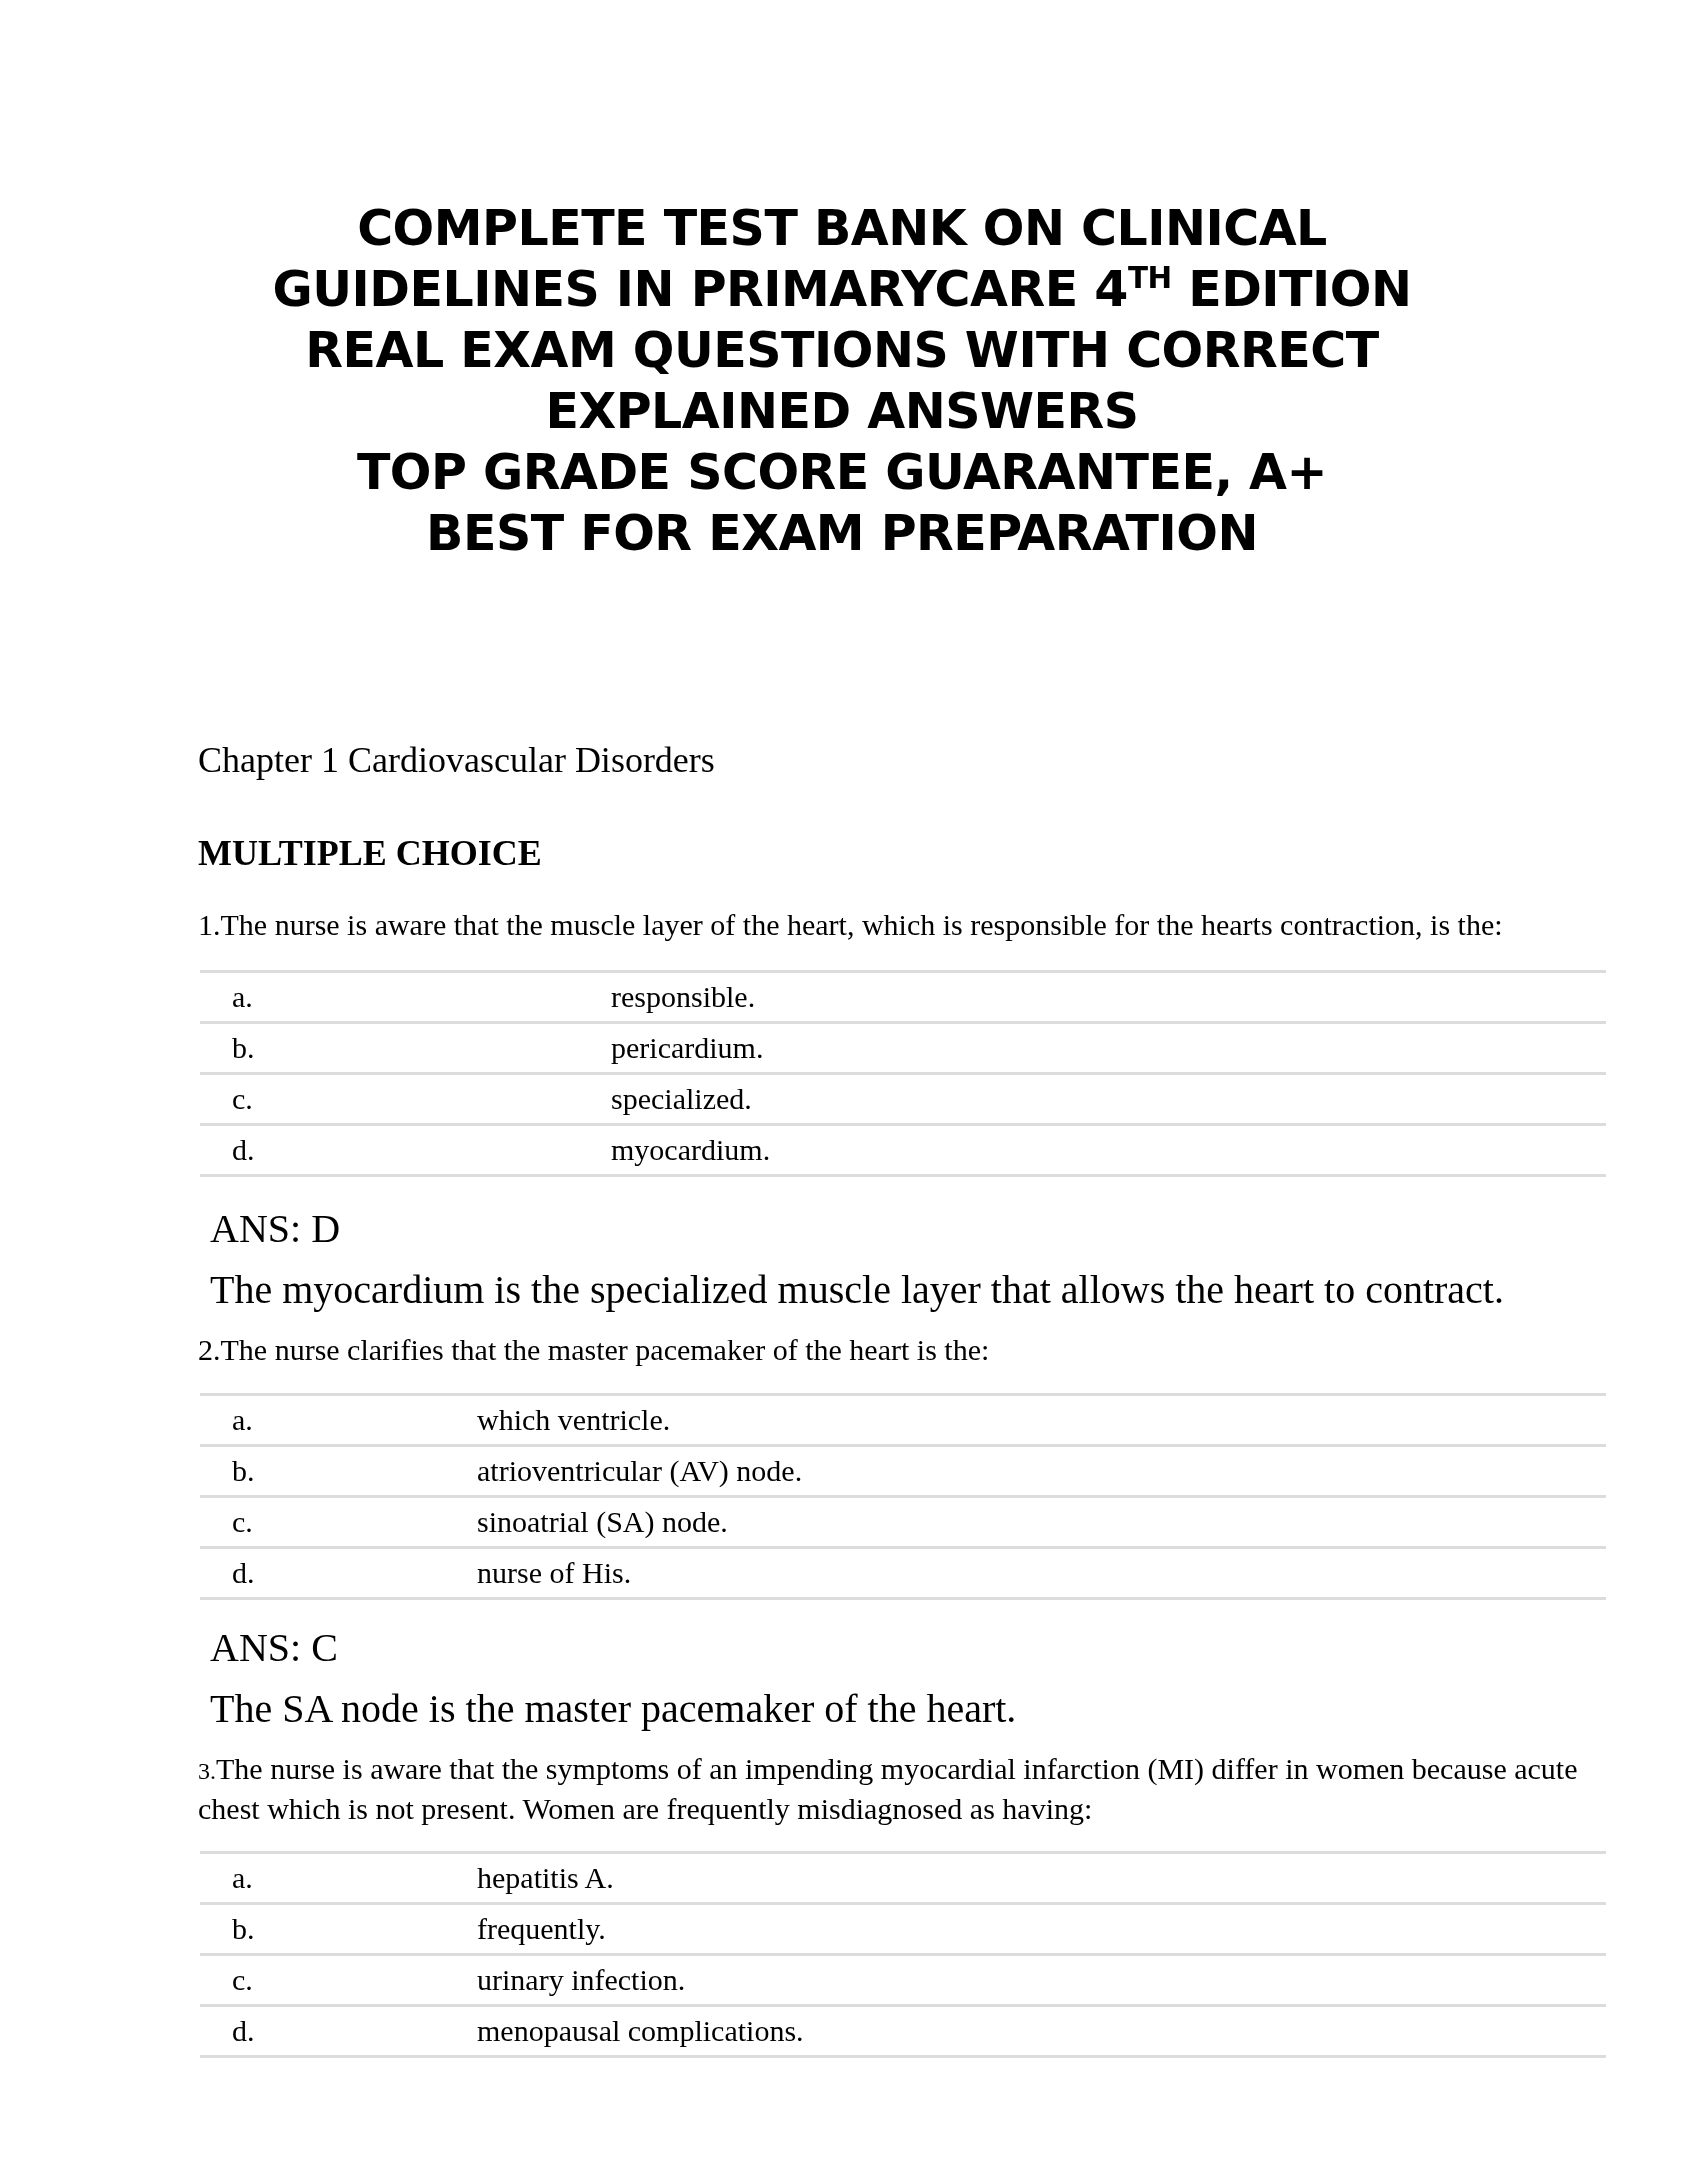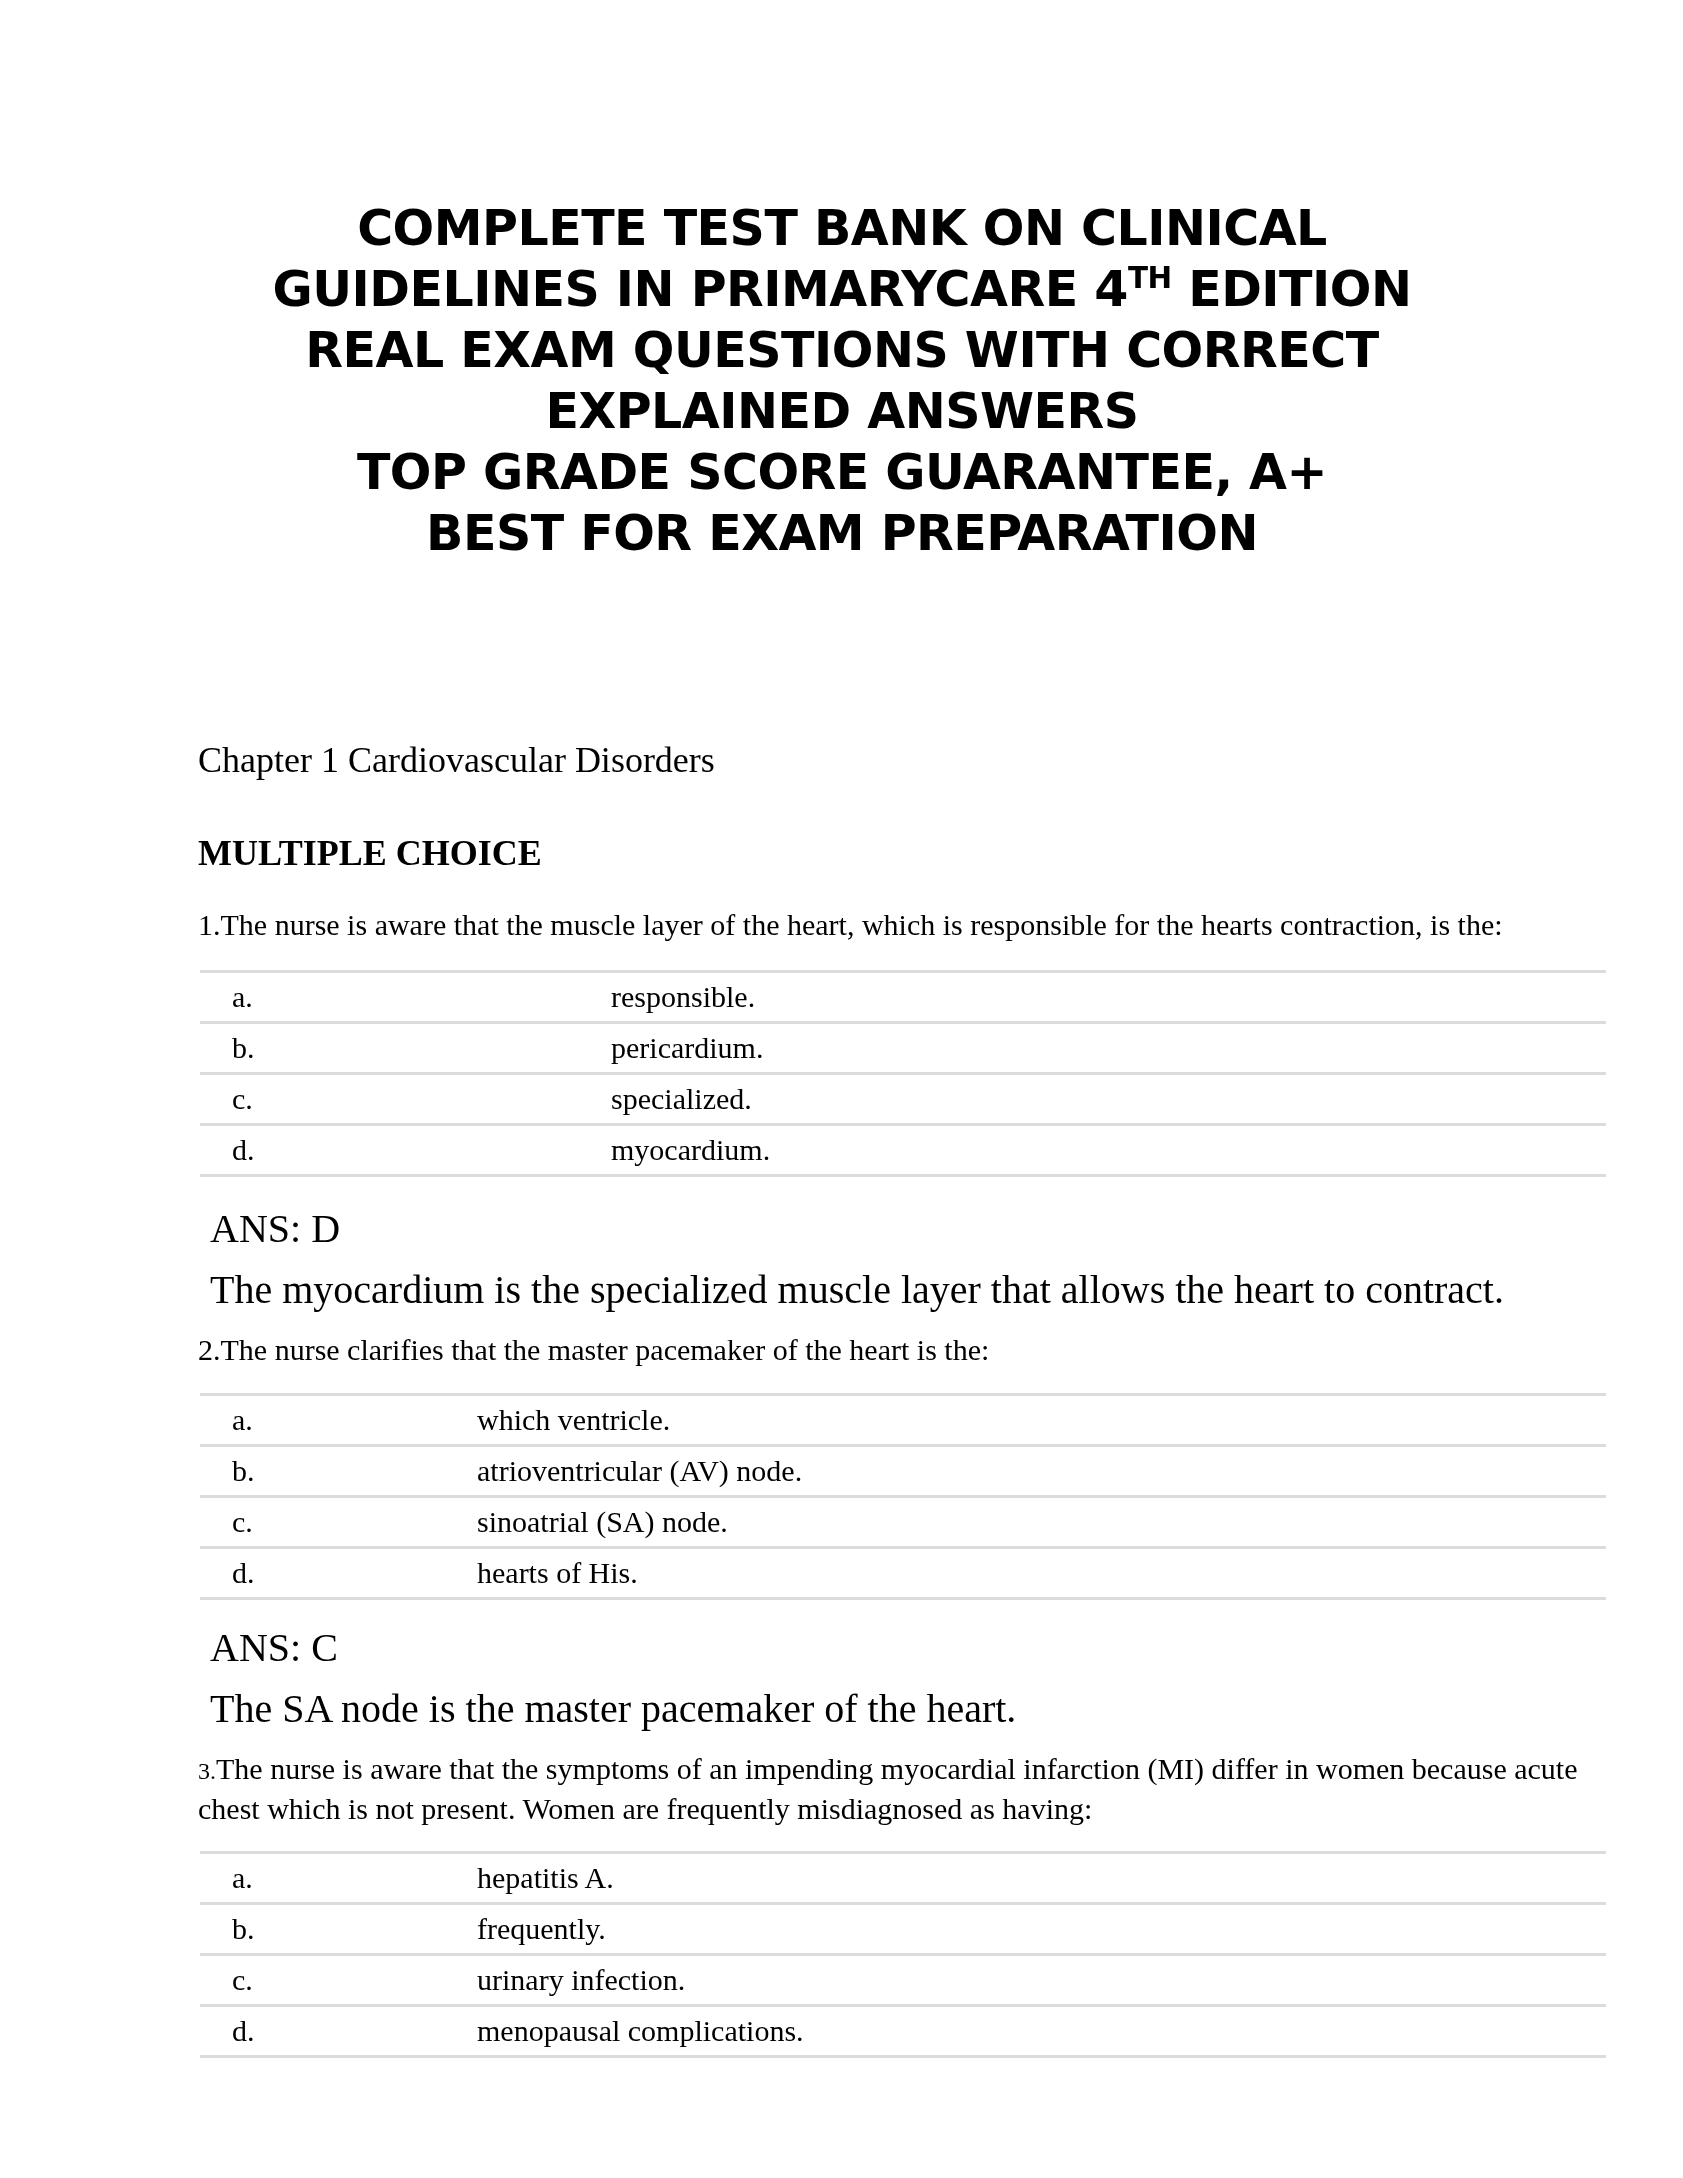--- a/index.html
+++ b/index.html
@@ -82,21 +82,21 @@
   <tr>
         <td class="letter">b.</td>
         <td>atrioventricular (AV) node.</td>
       </tr>
   <tr>
         <td class="letter">c.</td>
         <td>sinoatrial (SA) node.</td>
       </tr>
   <tr>
         <td class="letter">d.</td>
-        <td>hearts of His.</td>
+        <td>nurse of His.</td>
       </tr>
 </tbody>
   </table>
 <div class="ans" style="top:1629px;">ANS: C</div>
 <div class="ans" style="top:1690px;">The SA node is the master pacemaker of the heart.</div>
 
 <div class="q" style="top:1750px;"><span class="num-small">3.</span><span>The nurse is aware that the symptoms of an impending myocardial infarction (MI) differ in women because acute chest which is not present. Women are frequently misdiagnosed as having:</span></div>
 <table class="opts" style="top:1851px;">
   <colgroup>
       <col style="width:277px">

